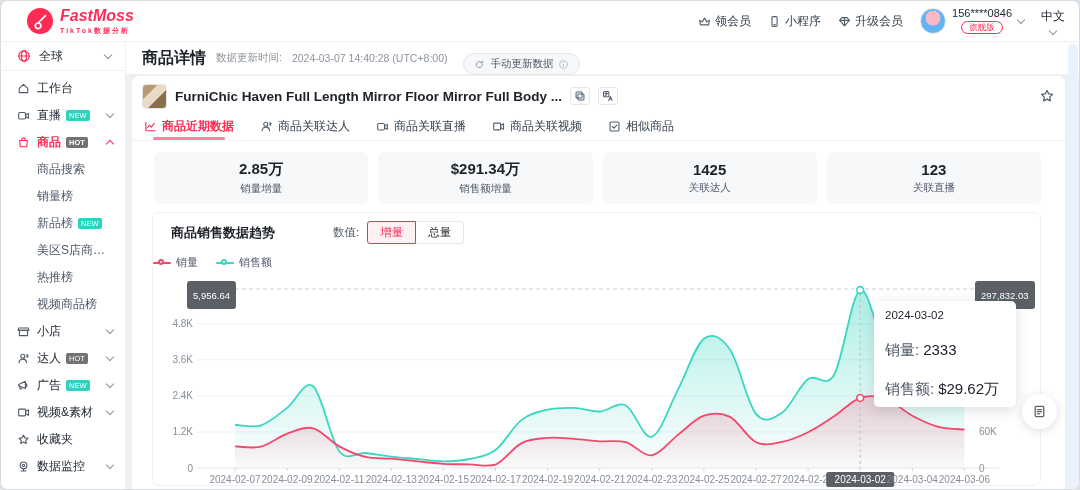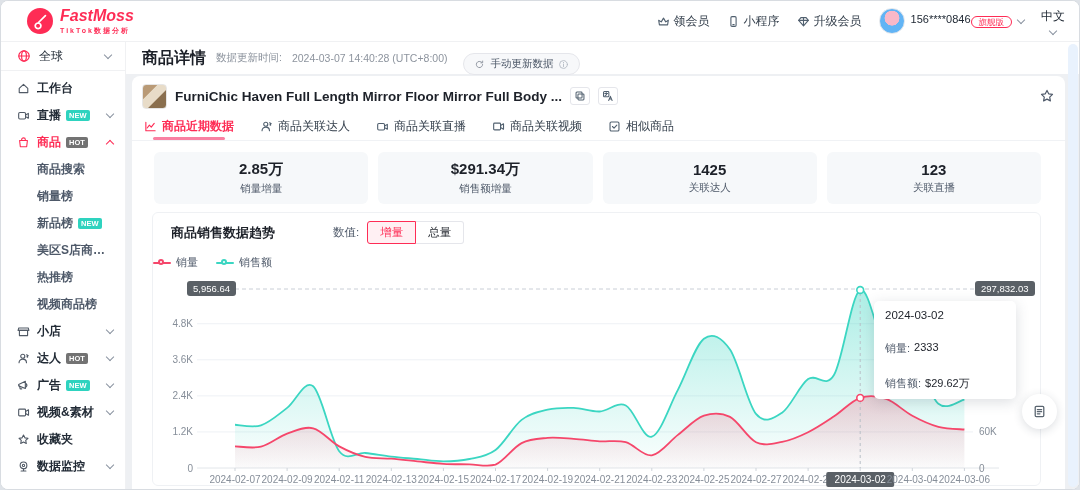--- a/index.html
+++ b/index.html
@@ -11,32 +11,32 @@
   .logo-mark{width:26px;height:26px;border-radius:50%;background:#fe2c55;position:relative;flex:0 0 auto;}
   .logo-mark svg{position:absolute;left:3px;top:3px;}
   .logo-text{display:flex;flex-direction:column;line-height:1;}
   .logo-title{font-size:16px;font-weight:bold;color:#fe2c55;font-style:italic;}
   .logo-sub{font-size:7px;letter-spacing:2px;color:#fe2c55;margin-top:3px;font-weight:bold;}
   .top-right{margin-left:auto;display:flex;align-items:center;gap:17px;}
   .nav-item{display:flex;align-items:center;gap:4px;font-size:12px;color:#35404d;cursor:pointer;}
   .nav-item svg{stroke:#51606f;}
   .account{display:flex;align-items:center;gap:6px;}
   .avatar{width:26px;height:26px;border-radius:50%;background:radial-gradient(circle at 50% 38%,#f9b8c8 0 38%,#62b4f5 40%);border:1px solid #e3e7ec;}
-  .acct-col{display:flex;flex-direction:row;line-height:1;}
+  .acct-col{display:flex;flex-direction:column;align-items:center;line-height:1;}
   .phone{font-size:11px;color:#222b36;}
   .plan{margin-top:2px;font-size:8.5px;color:#fe2c55;border:1px solid #fe2c55;border-radius:8px;padding:1px 7px;}
   .chev{display:inline-block;width:6px;height:6px;border-right:1.4px solid #8a93a0;border-bottom:1.4px solid #8a93a0;transform:rotate(45deg);margin-top:-3px;}
   .chev.up{transform:rotate(-135deg);margin-top:3px;}
   .lang{font-size:12px;color:#222b36;display:flex;gap:6px;align-items:center;cursor:pointer;flex-direction:column;}
   
   .sidebar{position:absolute;left:0;top:41px;width:125px;bottom:0;background:#fff;border-right:1px solid #f0f1f3;z-index:4;}
   .region-row{height:29px;display:flex;align-items:center;padding:0 14px 0 16px;gap:8px;font-size:12px;color:#222b36;border-bottom:1px solid #f0f1f3;cursor:pointer;}
   .region-row .grow{flex:1;}
   .side-list{padding-top:4px;}
-  .side-item{height:27px;display:flex;align-items:center;padding:0 12px 0 16px;font-size:12px;color:#222b36;cursor:pointer;white-space:nowrap;font-weight:bold;}
+  .side-item{height:27px;display:flex;align-items:center;padding:0 12px 0 16px;font-size:12px;color:#222b36;cursor:pointer;white-space:nowrap;}
   .side-item svg{margin-right:7px;flex:0 0 auto;}
   .side-item.sub{padding-left:36px;color:#4e5969;}
   .side-item.active, .side-item.active .lbl{color:#fe2c55;font-weight:bold;}
   .side-item .lbl{overflow:hidden;text-overflow:ellipsis;}
   .side-item .grow{flex:1;}
   .mini-badge{font-size:7.5px;color:#fff;border-radius:2px;padding:1px 3px;margin-left:5px;line-height:1.2;flex:0 0 auto;}
   .mini-badge.teal{background:#2ed3bf;}
   .mini-badge.pink{background:#737373;}
   
   .main{position:absolute;left:125px;top:41px;right:0;bottom:0;background:#eef0f3;}
@@ -68,24 +68,24 @@
   .toggle-group{display:flex;}
   .toggle-opt{font-size:11.5px;padding:3px 12px;border:1px solid #e5e6eb;background:#fff;color:#1d2129;cursor:pointer;}
   .toggle-opt:first-child{border-radius:3px 0 0 3px;}
   .toggle-opt:last-child{border-radius:0 3px 3px 0;border-left:none;}
   .toggle-opt.on{background:#fff0f3;border:1px solid #fe2c55;color:#fe2c55;}
   .legend{position:absolute;left:0;right:0;top:42px;display:flex;justify-content:flex-start;gap:18px;}
   .legend-item{display:flex;align-items:center;gap:5px;font-size:11px;color:#4e5969;cursor:pointer;}
   .lg-mark{position:relative;width:18px;height:8px;}
   .lg-mark .ln{position:absolute;left:0;right:0;top:3px;height:2px;border-radius:1px;}
   .lg-mark .dot{position:absolute;left:5px;top:0;width:6px;height:6px;border-radius:50%;background:#fff;border:2px solid;}
-  .axis-badge{position:absolute;top:68px;height:15px;background:#5a6066;color:#fff;font-size:9.5px;border-radius:3px;display:flex;align-items:center;padding:0 6px;z-index:3;}
+  .axis-badge{position:absolute;top:68px;height:28px;background:#5a6066;color:#fff;font-size:9.5px;border-radius:3px;display:flex;align-items:center;padding:0 6px;z-index:3;}
   .tooltip{position:absolute;left:721px;top:88px;width:142px;background:#fff;border-radius:5px;box-shadow:0 3px 14px rgba(60,70,90,.18);padding:8px 11px;z-index:6;}
   .tt-date{font-size:11.5px;color:#1d2129;margin-bottom:5px;}
-  .tt-row{font-size:11px;color:#4e5969;margin-top:20px;display:flex;gap:4px;}
+  .tt-row{font-size:15px;color:#4e5969;margin-top:20px;display:flex;gap:4px;}
   .tt-row b{color:#1d2129;font-weight:normal;}
   .float-btn{position:absolute;right:22px;top:393px;width:35px;height:35px;border-radius:50%;background:#fff;box-shadow:0 2px 10px rgba(40,50,70,.16);display:flex;align-items:center;justify-content:center;cursor:pointer;z-index:7;}
   .blue-strip{position:absolute;right:1px;top:43px;bottom:2px;width:10px;background:#e9f2fd;border-radius:5px;}
   svg.iconsvg{fill:none;stroke-width:1.2;stroke-linecap:round;stroke-linejoin:round;}
 </style>
 </head>
 <body>
 
 <div class="app">
 

